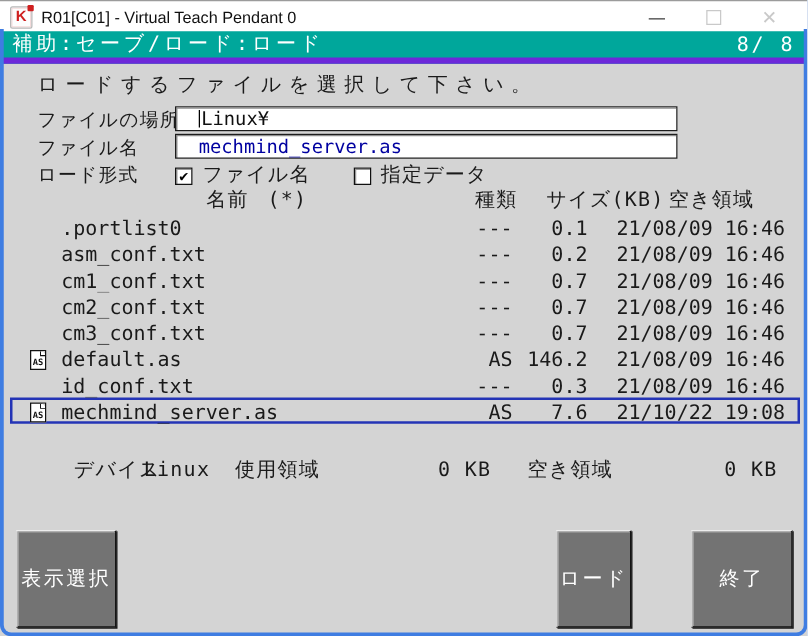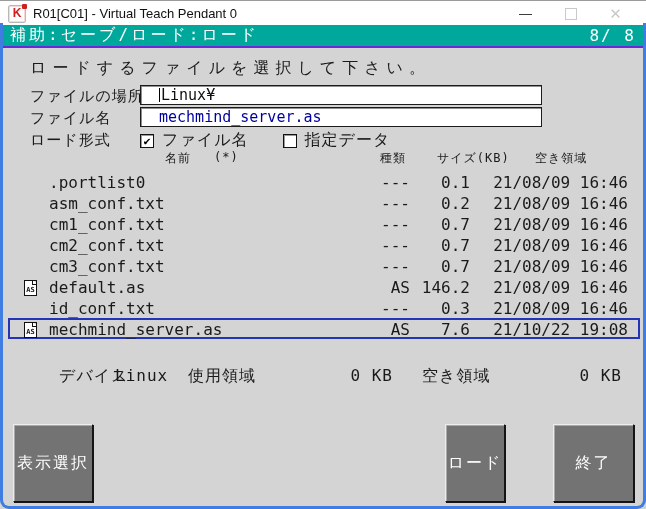--- a/index.html
+++ b/index.html
@@ -31,21 +31,21 @@
     position:absolute;top:0;height:25px;width:45px;display:flex;align-items:center;
     justify-content:center;font-size:13px;cursor:default;
   }
   .btn-min{left:503px;color:#1a1a1a;}
   .btn-max{left:548px;color:#c9c9c9;}
   .btn-close{left:593px;color:#c9c9c9;font-size:15px;}
   .max-glyph{width:10px;height:10px;border:1px solid #c9c9c9;display:inline-block;}
   
   .appbar{
     position:absolute;top:25px;left:1px;right:1px;height:21px;background:#00a79b;
-    border-bottom:2px solid #6d28d9;color:#ffffff;display:flex;align-items:center;
+    border-bottom:5px solid #6d28d9;color:#ffffff;display:flex;align-items:center;
     justify-content:space-between;padding:0 9px;font-size:16px;z-index:40;
   }
   .appbar .crumb{letter-spacing:3px;}
   .appbar .pageind{letter-spacing:2px;}
   
   .prompt{position:absolute;left:30px;top:58px;font-size:16px;letter-spacing:6px;white-space:nowrap;}
   .field-label{position:absolute;left:30px;font-size:15px;letter-spacing:1px;white-space:nowrap;}
   .tinput{
     position:absolute;left:140px;width:402px;height:20px;box-sizing:border-box;
     background:#ffffff;border:1px solid #1c1c1c;box-shadow:inset 1px 1px 0 #8f8f8f;
@@ -55,21 +55,21 @@
   .val-loc{color:#101010;}
   .val-name{color:#0000a0;}
   .checkrow{position:absolute;top:130px;left:140px;display:flex;align-items:center;font-size:16px;}
   .checkbox{
     width:14px;height:14px;box-sizing:border-box;background:#ffffff;border:1px solid #111;
     box-shadow:inset 1px 1px 0 #999;display:inline-flex;align-items:center;justify-content:center;
     font-size:12px;line-height:12px;color:#000;margin-right:8px;
   }
   .cblabel{margin-right:34px;letter-spacing:1px;white-space:nowrap;}
   
-  .list-header{position:absolute;top:150px;left:0;width:608px;height:20px;font-size:12px;z-index:5;}
+  .list-header{position:absolute;top:150px;left:0;width:608px;height:20px;font-size:16px;z-index:5;}
   .list-header span{position:absolute;white-space:nowrap;letter-spacing:1px;}
   .h-name{left:165px;}
   .h-star{left:214px;letter-spacing:0;}
   .h-type{left:380px;}
   .h-size{left:437px;letter-spacing:0;}
   .h-date{left:535px;}
   .rows{position:absolute;top:171px;left:8px;width:632px;}
   .frow{
     display:grid;grid-template-columns:25px 1fr 60px 60px 158px;align-items:center;
     height:21px;box-sizing:border-box;padding:0 10px 0 14px;font-size:16px;

